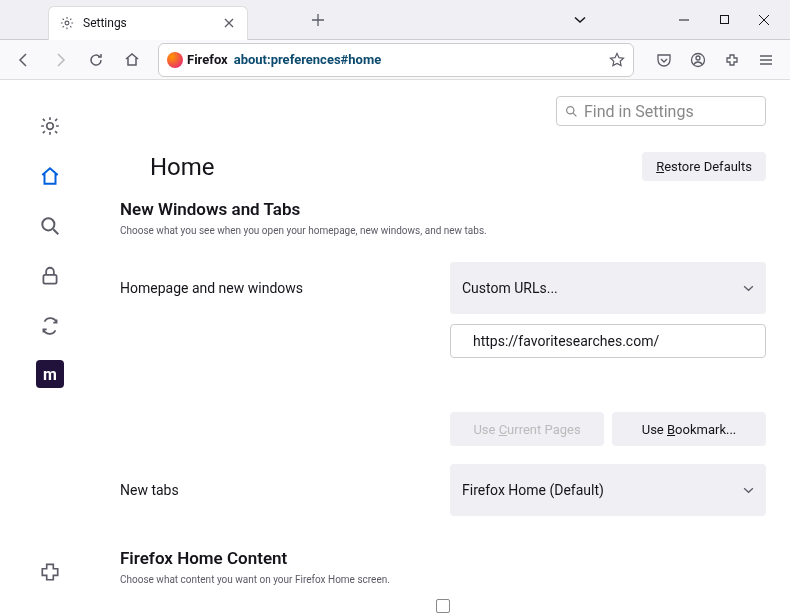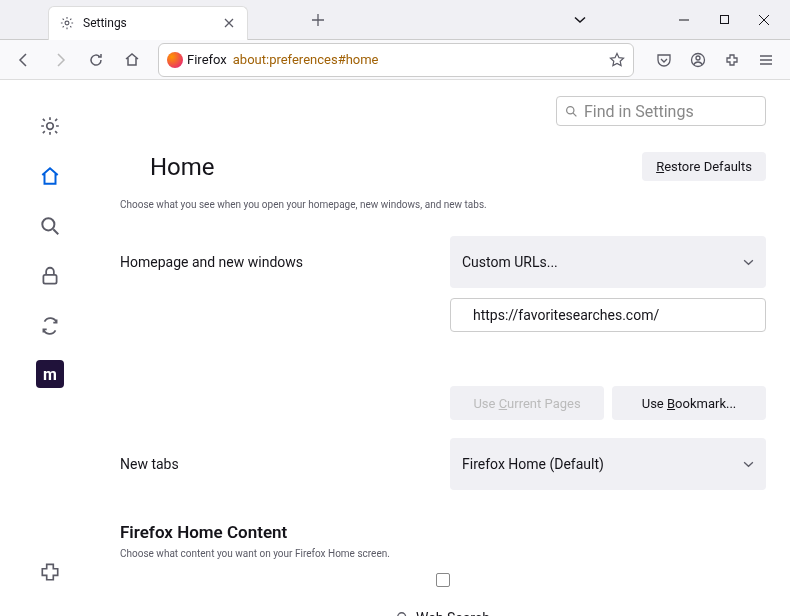--- a/index.html
+++ b/index.html
@@ -14,24 +14,24 @@
     .newtab { margin-left: 8px; width: 28px; height: 28px; display: flex; align-items: center; justify-content: center; color: #5b5b66; cursor: pointer; font-size: 18px; }
     .spacer { flex: 1; }
     .win-controls { display: flex; gap: 4px; padding-right: 8px; align-items: center; }
     .win-btn { width: 36px; height: 28px; display: flex; align-items: center; justify-content: center; color: #15141a; cursor: pointer; }
     .dropdown-v { width: 36px; display: flex; justify-content: center; color: #5b5b66; margin-right: 20px; }
     
     
     .toolbar { height: 40px; background: #f9f9fb; display: flex; align-items: center; padding: 0 8px; gap: 4px; border-bottom: 1px solid #ddd; }
     .tbtn { width: 32px; height: 32px; display: flex; align-items: center; justify-content: center; color: #5b5b66; cursor: pointer; border-radius: 4px; }
     .tbtn.disabled { color: #bbb; }
-    .urlbar { flex: 1; height: 32px; background: #fff; border: 1px solid #ccc; border-radius: 6px; display: flex; align-items: center; padding: 16px 8px; gap: 6px; margin: 0 6px; }
+    .urlbar { flex: 1; height: 32px; background: #fff; border: 1px solid #ccc; border-radius: 6px; display: flex; align-items: center; padding: 16px 8px; gap: 6px; margin: 0 6px; font-weight: bold; }
     .urlbar-brand { display: flex; align-items: center; gap: 4px; font-size: 13px; color: #15141a;}
     .ff-logo { width: 16px; height: 16px; border-radius: 50%; background: radial-gradient(circle at 30% 30%, #ff9500, #e31587); }
-    .urlbar-text { font-size: 13px; color: #a16207; flex: 1; }
+    .urlbar-text { font-size: 13px; color: #0c4a6e; flex: 1; }
     .urlbar-star { color: #5b5b66; }
     .toolbar-right { display: flex; gap: 2px; margin-left: 4px; }
     
     
     .content { display: flex; height: 536px; }
     .sidebar { width: 100px; padding-top: 30px; display: flex; flex-direction: column; align-items: center; gap: 18px; }
     .side-icon { width: 32px; height: 32px; display: flex; align-items: center; justify-content: center; color: #5b5b66; cursor: pointer; border-radius: 4px; }
     .side-icon.active { color: #0060df; }
     .side-icon.ext-box { background: #20123a; color: #fff; border-radius: 4px; width: 28px; height: 28px; font-weight: bold; font-size: 16px; }
     .side-bottom { margin-top: auto; margin-bottom: 28px; }
@@ -221,20 +221,21 @@
           </svg>
         <span>Find in Settings</span>
       </div>
     </div>
 
     <div class="heading-row">
       <h1>Home</h1>
       <button class="restore-btn"><span class="ul">R</span><span>estore Defaults</span></button>
     </div>
 
+    <h2>New Windows and Tabs</h2>
     <p class="desc">Choose what you see when you open your homepage, new windows, and new tabs.</p>
 
     <div class="form-row">
       <div class="form-label">Homepage and new windows</div>
       <div class="form-control">
         <div class="select-box">
           <span>Custom URLs...</span>
           <svg width="11" height="7" viewBox="0 0 12 8" fill="none" stroke="#5b5b66" stroke-width="1.5">
               <path d="M1 1.5L6 6l5-4.5"></path>
             </svg>

